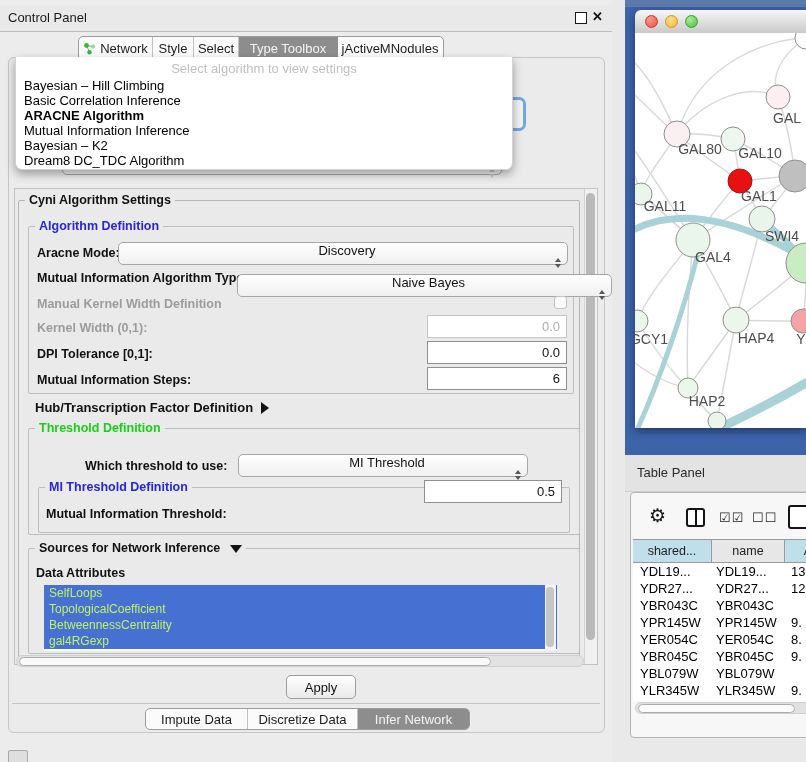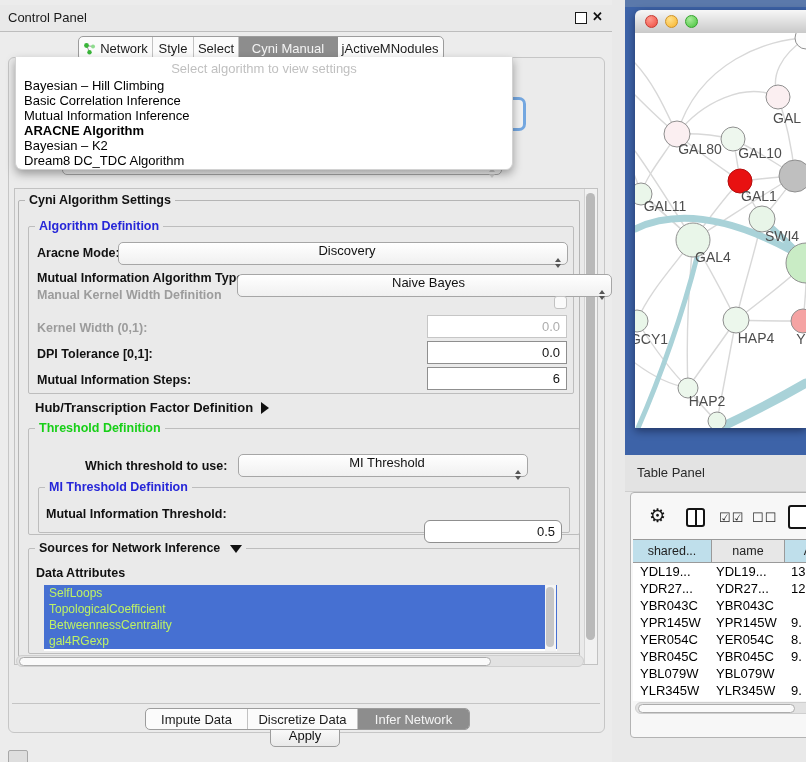--- a/index.html
+++ b/index.html
@@ -261,21 +261,21 @@
       </svg>
       <span>Network</span>
     </div>
     <div class="s" style="width:41px;">
         <span>Style</span>
       </div>
     <div class="s" style="width:45px;">
         <span>Select</span>
       </div>
     <div class="s sel" style="width:99px;">
-        <span>Cyni Manual</span>
+        <span>Type Toolbox</span>
       </div>
     <div class="s" style="width:104px;">
         <span>jActiveMNodules</span>
       </div>
   </div>
 
   <div class="abs bigpanel"></div>
   <div class="abs innerline"></div>
 
   <div class="abs combo dim" style="left:62px;top:152px;width:440px;">
@@ -286,22 +286,22 @@
       </span>
   </div>
 
   <div class="abs focus-frag"></div>
 
   <div class="abs popup">
     <div class="ph">Select algorithm to view settings</div>
     <div>
         <div class="it">Bayesian – Hill Climbing</div>
         <div class="it">Basic Correlation Inference</div>
+        <div class="it b">ARACNE Algorithm</div>
         <div class="it">Mutual Information Inference</div>
-        <div class="it b">ARACNE Algorithm</div>
         <div class="it">Bayesian – K2</div>
         <div class="it">Dream8 DC_TDC Algorithm</div>
       </div>
   </div>
 
   <div class="abs scrollarea"></div>
   <div class="abs vsb" style="left:584px;top:189px;width:12px;height:475px;">
     <div class="th" style="top:4px;height:447px;"></div>
   </div>
 
@@ -321,21 +321,21 @@
       </span>
   </div>
   <div class="abs lbl" style="left:37px;top:271px;">Mutual Information Algorithm Type:</div>
   <div class="abs combo" style="left:237px;top:274px;width:375px;">
     <span class="txt">Naive Bayes</span>
     <span class="stepper">
         <span class="arr-up"></span>
         <span class="arr-dn"></span>
       </span>
   </div>
-  <div class="abs lbl dis" style="left:37px;top:288px;">Manual Kernel Width Definition</div>
+  <div class="abs lbl dis" style="left:37px;top:297px;">Manual Kernel Width Definition</div>
   <div class="abs cb" style="left:554px;top:296px;"></div>
   <div class="abs lbl dis" style="left:37px;top:321px;">Kernel Width (0,1):</div>
   <div class="abs tfield dis" style="left:427px;top:315px;width:140px;">0.0</div>
   <div class="abs lbl" style="left:37px;top:347px;">DPI Tolerance [0,1]:</div>
   <div class="abs tfield" style="left:427px;top:341px;width:140px;">0.0</div>
   <div class="abs lbl" style="left:37px;top:373px;">Mutual Information Steps:</div>
   <div class="abs tfield" style="left:427px;top:367px;width:140px;">6</div>
 
   <div class="abs" style="left:35px;top:400px;display:flex;align-items:center;">
     <span class="lbl" style="font-size:13px;">Hub/Transcription Factor Definition</span>
@@ -350,21 +350,21 @@
     <span class="txt">MI Threshold</span>
     <span class="stepper">
         <span class="arr-up"></span>
         <span class="arr-dn"></span>
       </span>
   </div>
   <div class="abs fs" style="left:38px;top:487px;width:530px;height:44px;">
     <span class="fs-leg lg-blue">MI Threshold Definition</span>
   </div>
   <div class="abs lbl" style="left:46px;top:507px;">Mutual Information Threshold:</div>
-  <div class="abs tfield" style="left:424px;top:520px;width:138px;border-radius:6px;">0.5</div>
+  <div class="abs tfield" style="left:424px;top:480px;width:138px;">0.5</div>
 
   <div class="abs fs" style="left:28px;top:548px;width:550px;height:104px;">
     <span class="fs-leg">
       <span>Sources for Network Inference</span>
       <span class="tri-down"></span>
     </span>
   </div>
   <div class="abs lbl" style="left:36px;top:566px;">Data Attributes</div>
   <div class="abs attrlist" style="left:44px;top:585px;width:513px;height:66px;">
       <div class="ai" style="background: rgb(70, 112, 210);">SelfLoops</div>
@@ -373,21 +373,21 @@
       <div class="ai" style="background: rgb(70, 112, 210);">gal4RGexp</div>
     </div>
   <div class="abs listvsb" style="left:545px;top:585px;width:11px;height:66px;">
     <div class="th" style="top:2px;height:60px;"></div>
   </div>
 
   <div class="abs hsb-track" style="left:16px;top:655px;width:566px;height:10px;">
     <div class="hsb-th" style="left:2px;width:470px;"></div>
   </div>
 
-  <div class="abs btn" style="left:270px;top:675px;width:68px;height:22px;margin-top:48px;">
+  <div class="abs btn" style="left:286px;top:675px;width:68px;height:22px;">
     <span>Apply</span>
   </div>
 
   <div class="abs seg" style="left:145px;top:708px;width:323px;height:20px;z-index:3;">
     <div class="s" style="width:102px;">
         <span>Impute Data</span>
       </div>
     <div class="s" style="width:110px;">
         <span>Discretize Data</span>
       </div>

